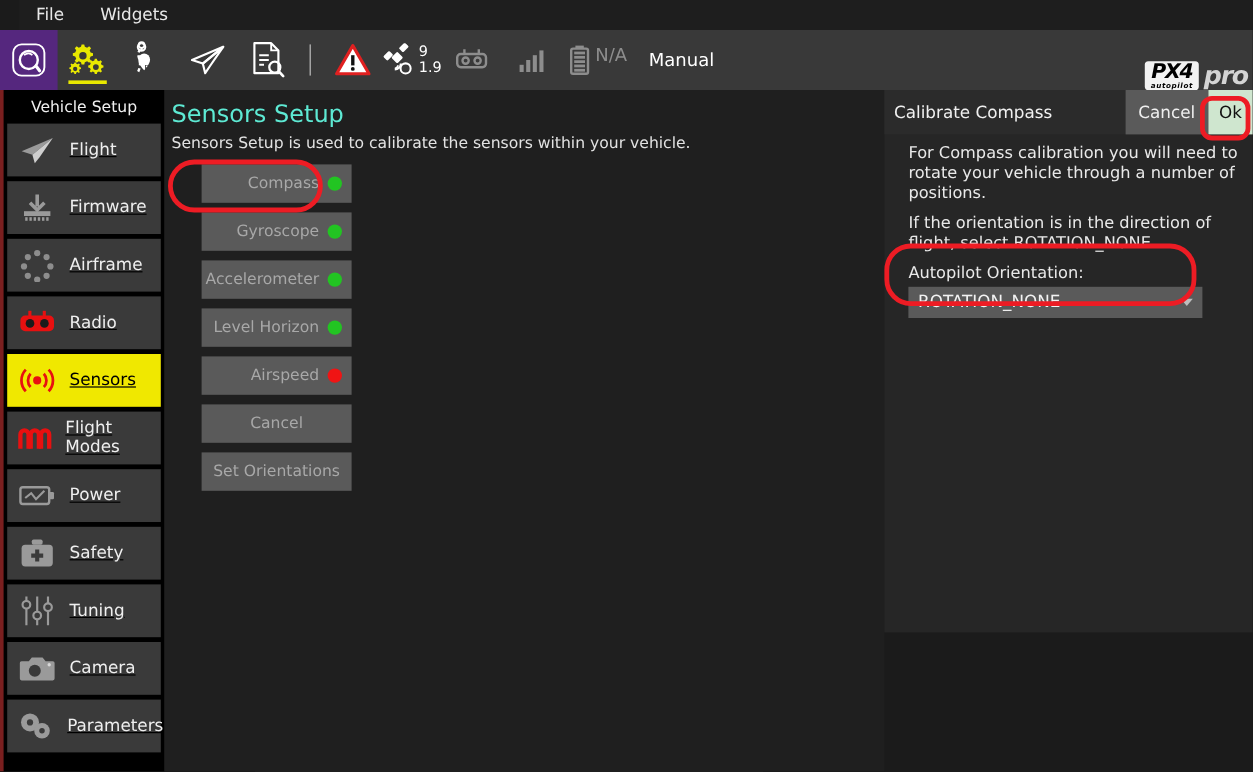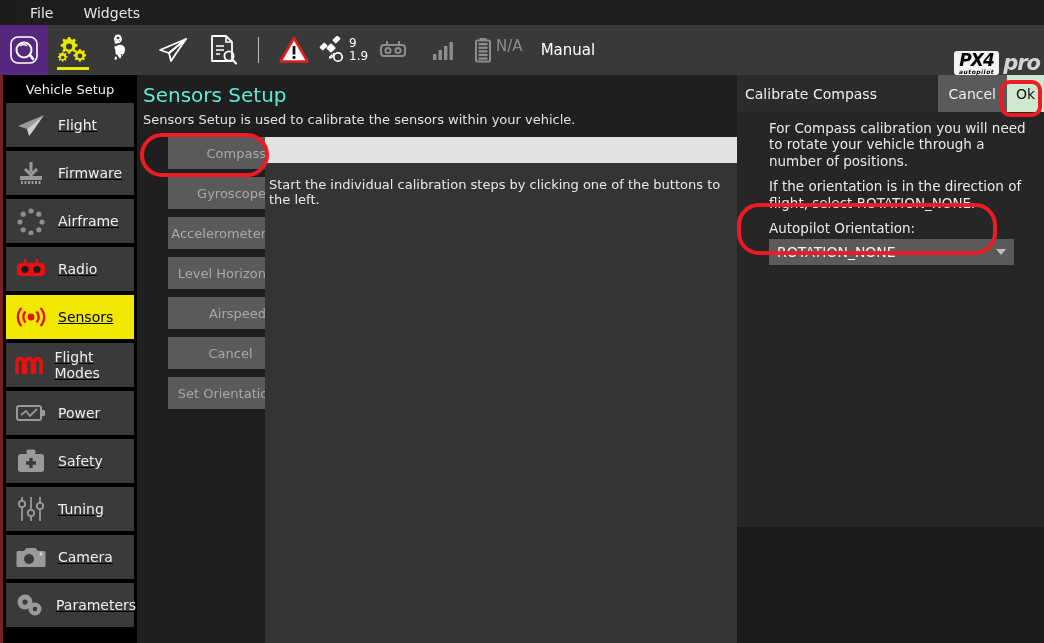--- a/index.html
+++ b/index.html
@@ -126,21 +126,21 @@
   .cp-title { color: #f0f0f0; font-size: 14px; padding-left: 8px; flex: 1; }
   .cp-cancel {
     height: 37px; padding: 0 11px; background: #5a5a5a; color: #efefef;
     font-size: 14px; display: flex; align-items: center; cursor: pointer;
   }
   .cp-ok {
     height: 37px; width: 37px; background: #cfe6cf; color: #111;
     font-size: 14px; display: flex; align-items: center;
     justify-content: center; cursor: pointer;
   }
-  .cp-body { padding: 8px 8px 0 20px; margin-left: 12px; }
+  .cp-body { padding: 8px 8px 0 20px; }
   .cp-para { color: #e9e9e9; font-size: 13.5px; line-height: 1.22; margin-bottom: 9px; }
   .cp-fieldlabel { color: #e9e9e9; font-size: 13.5px; margin-bottom: 3px; }
   .cp-select {
     height: 26px; background: #5a5a5a; display: flex; align-items: center;
     padding: 0 8px; color: #f2f2f2; font-size: 14px; cursor: pointer;
     position: relative; width: 245px;
   }
   .cp-select .chev {
     position: absolute; right: 8px; width: 0; height: 0;
     border-left: 5px solid transparent; border-right: 5px solid transparent;
@@ -460,24 +460,20 @@
         <span class="dot" style="background:#f01414"></span>
       </div>
       <div class="calib-btn plain">
         <span class="lbl">Cancel</span>
       </div>
       <div class="calib-btn plain">
         <span class="lbl">Set Orientations</span>
       </div>
     </div>
 
-    <div class="right-pane">
-      <div class="progressbar"></div>
-      <div class="hint-text">Start the individual calibration steps by clicking one of the buttons to the left.</div>
-    </div>
   </div>
 
   <div class="calpanel">
     <div class="cp-header">
       <div class="cp-title">Calibrate Compass</div>
       <div class="cp-cancel">Cancel</div>
       <div class="cp-ok">Ok</div>
     </div>
     <div class="cp-body">
       <div class="cp-para">For Compass calibration you will need to rotate your vehicle through a number of positions.</div>

